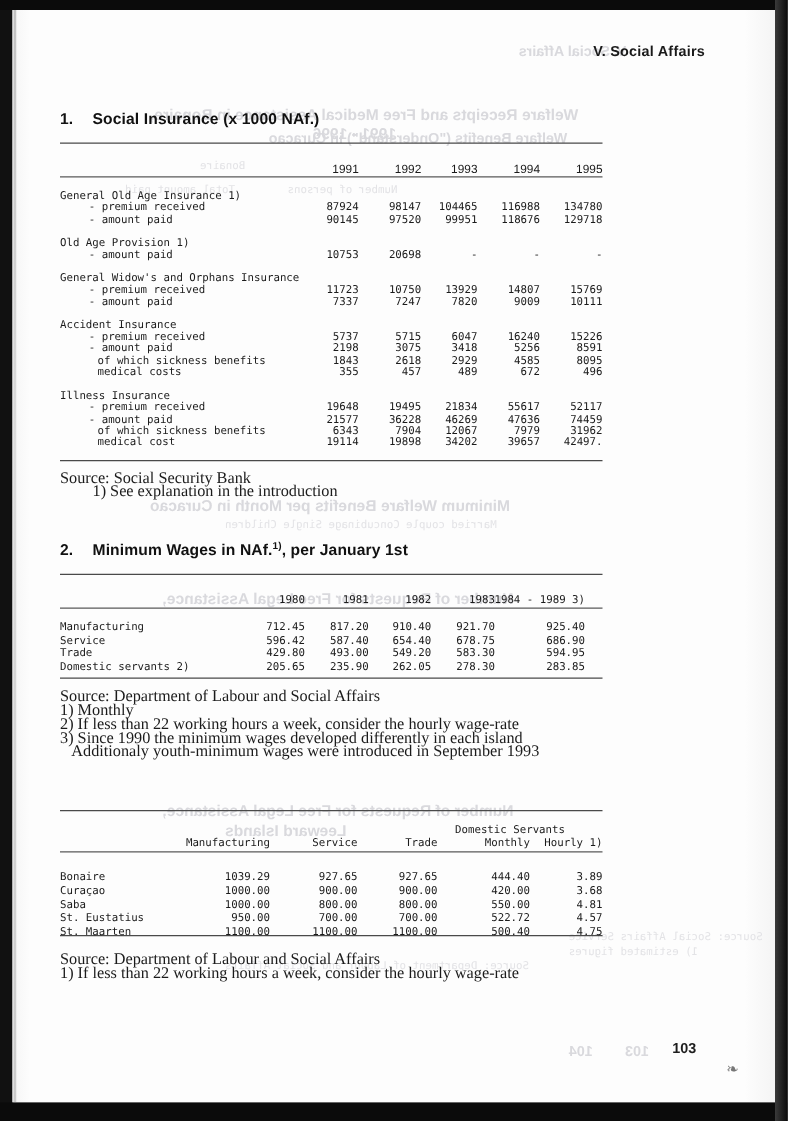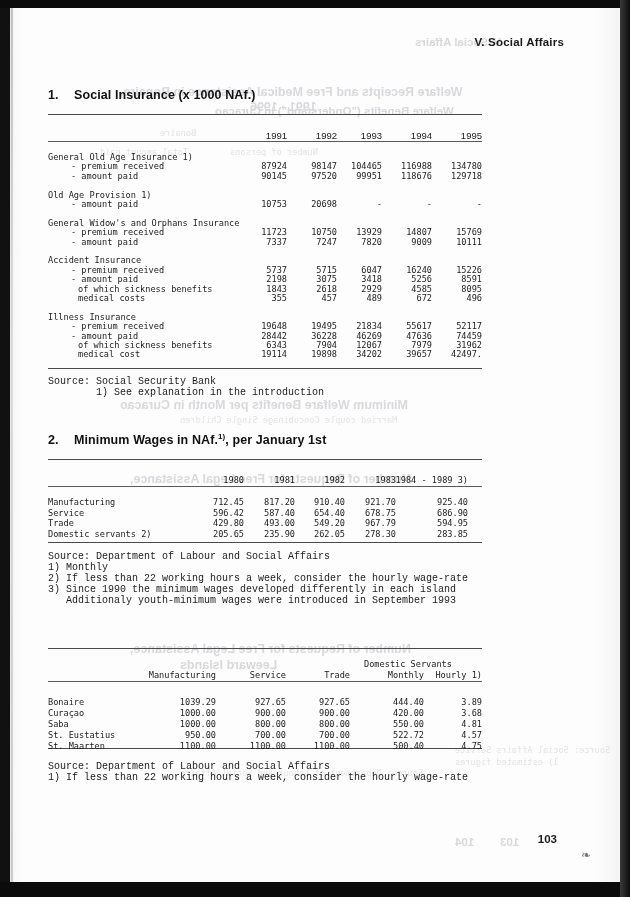--- a/index.html
+++ b/index.html
@@ -103,22 +103,22 @@
   .hdr-cell, .cell, .rowlabel {
     position: absolute;
     white-space: pre;
   }
   .hdr-cell { text-align: right; }
   .cell { text-align: right; }
 
   
   .notes {
     position: absolute;
-    font-family: Liberation Mono, monospace;
-    font-size: 10px;
+    font-family: Liberation Serif, serif;
+    font-size: 13px;
     line-height: 11px;
     color: #1b1b1b;
     white-space: pre;
   }
 
   .pageno {
     position: absolute;
     right: 73px;
     bottom: 52px;
     font-family: "Liberation Sans", sans-serif;
@@ -229,21 +229,21 @@
       <div class="cell" style="left: 312px; top: 293px; width: 120px; font-family: &quot;DejaVu Sans Mono&quot;, monospace; font-size: 8.6px; color: rgb(27, 27, 27);">672</div>
       <div class="cell" style="left: 362px; top: 293px; width: 120px; font-family: &quot;DejaVu Sans Mono&quot;, monospace; font-size: 8.6px; color: rgb(27, 27, 27);">496</div>
       <div class="rowlabel" style="left: 48px; top: 311.8px; font-family: &quot;DejaVu Sans Mono&quot;, monospace; font-size: 8.6px; color: rgb(27, 27, 27);">Illness Insurance</div>
       <div class="rowlabel" style="left: 71px; top: 321.2px; font-family: &quot;DejaVu Sans Mono&quot;, monospace; font-size: 8.6px; color: rgb(27, 27, 27);">- premium received</div>
       <div class="cell" style="left: 167px; top: 321.2px; width: 120px; font-family: &quot;DejaVu Sans Mono&quot;, monospace; font-size: 8.6px; color: rgb(27, 27, 27);">19648</div>
       <div class="cell" style="left: 217px; top: 321.2px; width: 120px; font-family: &quot;DejaVu Sans Mono&quot;, monospace; font-size: 8.6px; color: rgb(27, 27, 27);">19495</div>
       <div class="cell" style="left: 262px; top: 321.2px; width: 120px; font-family: &quot;DejaVu Sans Mono&quot;, monospace; font-size: 8.6px; color: rgb(27, 27, 27);">21834</div>
       <div class="cell" style="left: 312px; top: 321.2px; width: 120px; font-family: &quot;DejaVu Sans Mono&quot;, monospace; font-size: 8.6px; color: rgb(27, 27, 27);">55617</div>
       <div class="cell" style="left: 362px; top: 321.2px; width: 120px; font-family: &quot;DejaVu Sans Mono&quot;, monospace; font-size: 8.6px; color: rgb(27, 27, 27);">52117</div>
       <div class="rowlabel" style="left: 71px; top: 330.6px; font-family: &quot;DejaVu Sans Mono&quot;, monospace; font-size: 8.6px; color: rgb(27, 27, 27);">- amount paid</div>
-      <div class="cell" style="left: 167px; top: 330.6px; width: 120px; font-family: &quot;DejaVu Sans Mono&quot;, monospace; font-size: 8.6px; color: rgb(27, 27, 27);">28442</div>
+      <div class="cell" style="left: 167px; top: 330.6px; width: 120px; font-family: &quot;DejaVu Sans Mono&quot;, monospace; font-size: 8.6px; color: rgb(27, 27, 27);">21577</div>
       <div class="cell" style="left: 217px; top: 330.6px; width: 120px; font-family: &quot;DejaVu Sans Mono&quot;, monospace; font-size: 8.6px; color: rgb(27, 27, 27);">36228</div>
       <div class="cell" style="left: 262px; top: 330.6px; width: 120px; font-family: &quot;DejaVu Sans Mono&quot;, monospace; font-size: 8.6px; color: rgb(27, 27, 27);">46269</div>
       <div class="cell" style="left: 312px; top: 330.6px; width: 120px; font-family: &quot;DejaVu Sans Mono&quot;, monospace; font-size: 8.6px; color: rgb(27, 27, 27);">47636</div>
       <div class="cell" style="left: 362px; top: 330.6px; width: 120px; font-family: &quot;DejaVu Sans Mono&quot;, monospace; font-size: 8.6px; color: rgb(27, 27, 27);">74459</div>
       <div class="rowlabel" style="left: 78px; top: 340px; font-family: &quot;DejaVu Sans Mono&quot;, monospace; font-size: 8.6px; color: rgb(27, 27, 27);">of which sickness benefits</div>
       <div class="cell" style="left: 167px; top: 340px; width: 120px; font-family: &quot;DejaVu Sans Mono&quot;, monospace; font-size: 8.6px; color: rgb(27, 27, 27);">6343</div>
       <div class="cell" style="left: 217px; top: 340px; width: 120px; font-family: &quot;DejaVu Sans Mono&quot;, monospace; font-size: 8.6px; color: rgb(27, 27, 27);">7904</div>
       <div class="cell" style="left: 262px; top: 340px; width: 120px; font-family: &quot;DejaVu Sans Mono&quot;, monospace; font-size: 8.6px; color: rgb(27, 27, 27);">12067</div>
       <div class="cell" style="left: 312px; top: 340px; width: 120px; font-family: &quot;DejaVu Sans Mono&quot;, monospace; font-size: 8.6px; color: rgb(27, 27, 27);">7979</div>
       <div class="cell" style="left: 362px; top: 340px; width: 120px; font-family: &quot;DejaVu Sans Mono&quot;, monospace; font-size: 8.6px; color: rgb(27, 27, 27);">31962</div>
@@ -273,21 +273,21 @@
       <div class="rowlabel" style="left: 48px; top: 507.6px; font-family: &quot;DejaVu Sans Mono&quot;, monospace; font-size: 8.6px; color: rgb(27, 27, 27);">Service</div>
       <div class="cell" style="left: 124px; top: 507.6px; width: 120px; font-family: &quot;DejaVu Sans Mono&quot;, monospace; font-size: 8.6px; color: rgb(27, 27, 27);">596.42</div>
       <div class="cell" style="left: 175px; top: 507.6px; width: 120px; font-family: &quot;DejaVu Sans Mono&quot;, monospace; font-size: 8.6px; color: rgb(27, 27, 27);">587.40</div>
       <div class="cell" style="left: 225px; top: 507.6px; width: 120px; font-family: &quot;DejaVu Sans Mono&quot;, monospace; font-size: 8.6px; color: rgb(27, 27, 27);">654.40</div>
       <div class="cell" style="left: 276px; top: 507.6px; width: 120px; font-family: &quot;DejaVu Sans Mono&quot;, monospace; font-size: 8.6px; color: rgb(27, 27, 27);">678.75</div>
       <div class="cell" style="left: 348px; top: 507.6px; width: 120px; font-family: &quot;DejaVu Sans Mono&quot;, monospace; font-size: 8.6px; color: rgb(27, 27, 27);">686.90</div>
       <div class="rowlabel" style="left: 48px; top: 518.2px; font-family: &quot;DejaVu Sans Mono&quot;, monospace; font-size: 8.6px; color: rgb(27, 27, 27);">Trade</div>
       <div class="cell" style="left: 124px; top: 518.2px; width: 120px; font-family: &quot;DejaVu Sans Mono&quot;, monospace; font-size: 8.6px; color: rgb(27, 27, 27);">429.80</div>
       <div class="cell" style="left: 175px; top: 518.2px; width: 120px; font-family: &quot;DejaVu Sans Mono&quot;, monospace; font-size: 8.6px; color: rgb(27, 27, 27);">493.00</div>
       <div class="cell" style="left: 225px; top: 518.2px; width: 120px; font-family: &quot;DejaVu Sans Mono&quot;, monospace; font-size: 8.6px; color: rgb(27, 27, 27);">549.20</div>
-      <div class="cell" style="left: 276px; top: 518.2px; width: 120px; font-family: &quot;DejaVu Sans Mono&quot;, monospace; font-size: 8.6px; color: rgb(27, 27, 27);">967.79</div>
+      <div class="cell" style="left: 276px; top: 518.2px; width: 120px; font-family: &quot;DejaVu Sans Mono&quot;, monospace; font-size: 8.6px; color: rgb(27, 27, 27);">583.30</div>
       <div class="cell" style="left: 348px; top: 518.2px; width: 120px; font-family: &quot;DejaVu Sans Mono&quot;, monospace; font-size: 8.6px; color: rgb(27, 27, 27);">594.95</div>
       <div class="rowlabel" style="left: 48px; top: 528.8px; font-family: &quot;DejaVu Sans Mono&quot;, monospace; font-size: 8.6px; color: rgb(27, 27, 27);">Domestic servants 2)</div>
       <div class="cell" style="left: 124px; top: 528.8px; width: 120px; font-family: &quot;DejaVu Sans Mono&quot;, monospace; font-size: 8.6px; color: rgb(27, 27, 27);">205.65</div>
       <div class="cell" style="left: 175px; top: 528.8px; width: 120px; font-family: &quot;DejaVu Sans Mono&quot;, monospace; font-size: 8.6px; color: rgb(27, 27, 27);">235.90</div>
       <div class="cell" style="left: 225px; top: 528.8px; width: 120px; font-family: &quot;DejaVu Sans Mono&quot;, monospace; font-size: 8.6px; color: rgb(27, 27, 27);">262.05</div>
       <div class="cell" style="left: 276px; top: 528.8px; width: 120px; font-family: &quot;DejaVu Sans Mono&quot;, monospace; font-size: 8.6px; color: rgb(27, 27, 27);">278.30</div>
       <div class="cell" style="left: 348px; top: 528.8px; width: 120px; font-family: &quot;DejaVu Sans Mono&quot;, monospace; font-size: 8.6px; color: rgb(27, 27, 27);">283.85</div>
       <div class="notes" style="left: 48px; top: 551px;">Source: Department of Labour and Social Affairs
 1) Monthly
 2) If less than 22 working hours a week, consider the hourly wage-rate

